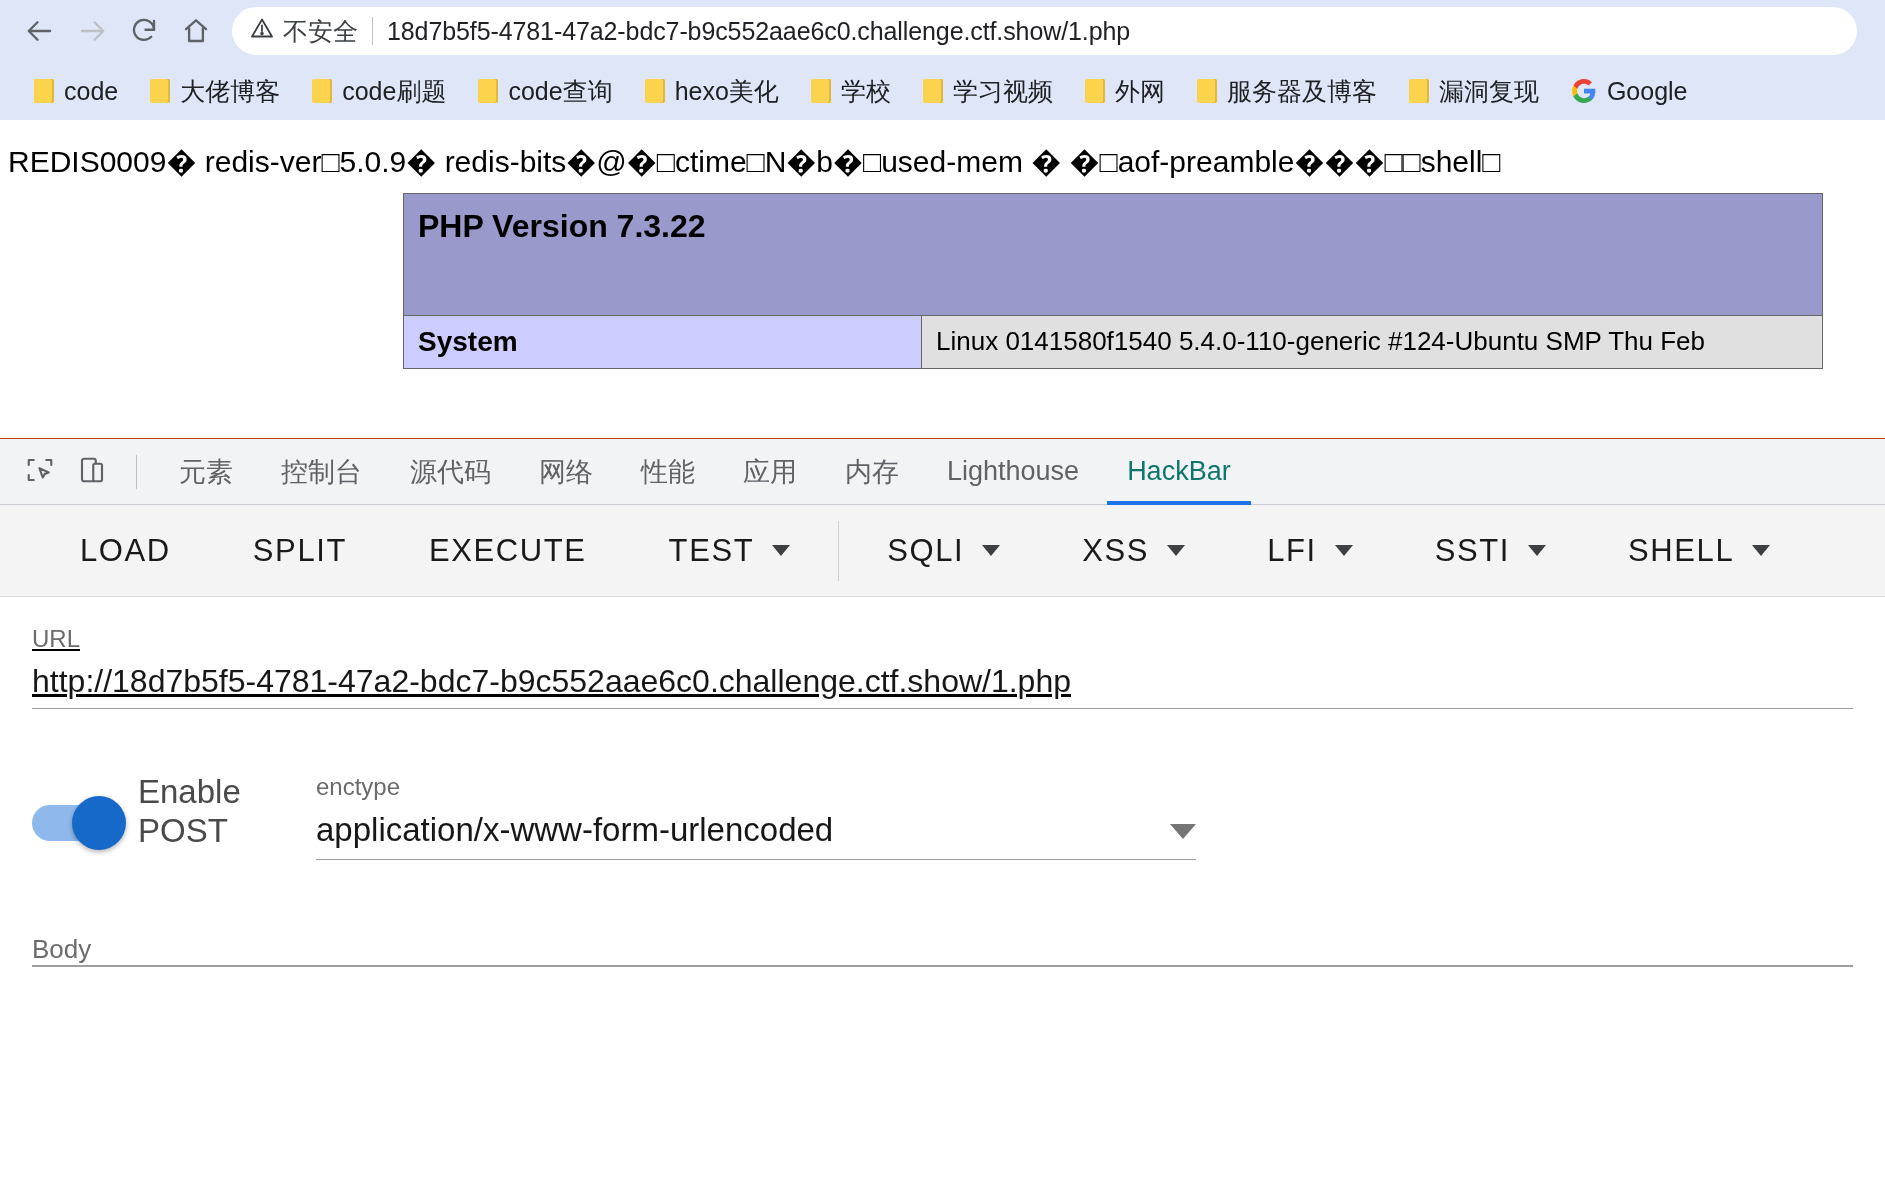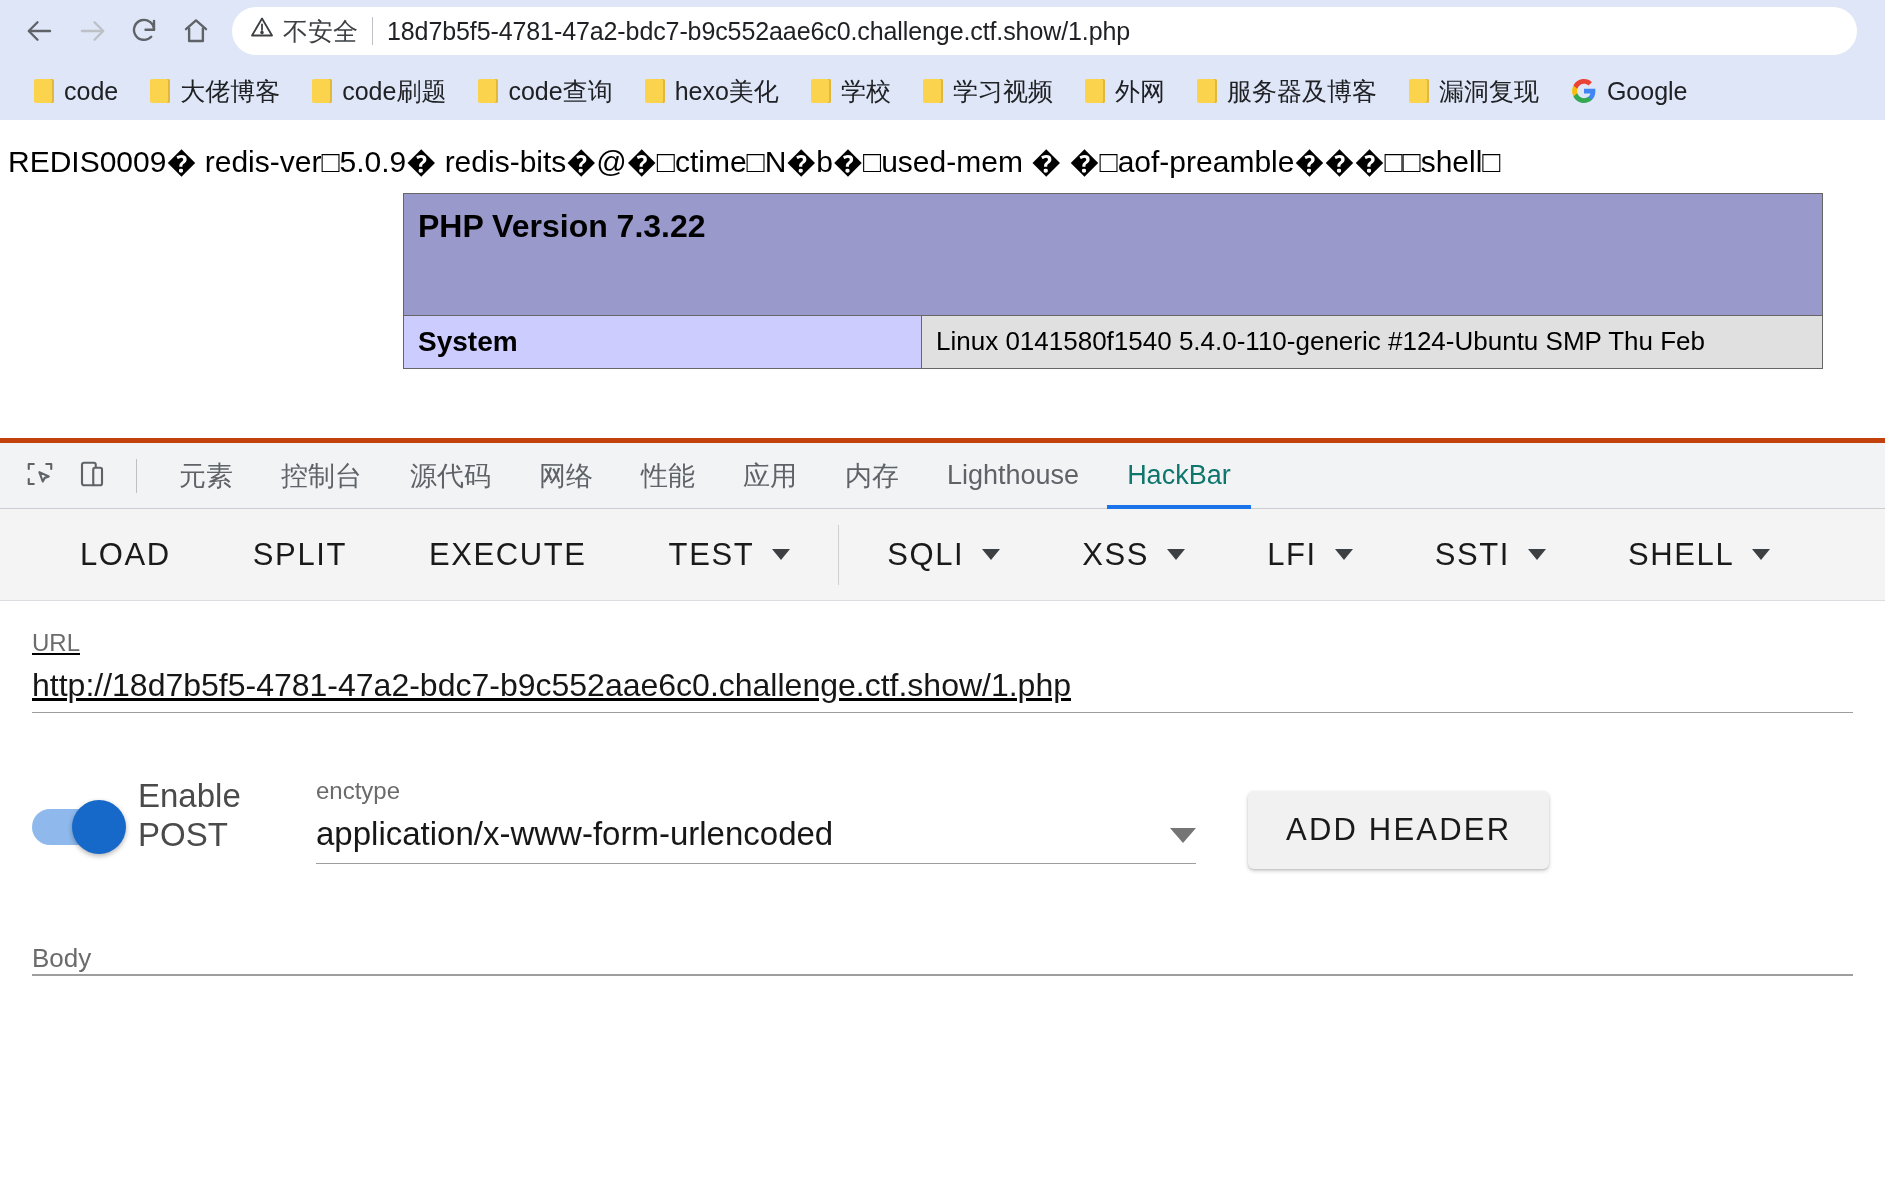--- a/index.html
+++ b/index.html
@@ -28,21 +28,21 @@
     flex: 0 0 auto; cursor: pointer; user-select: none;
   }
   .nav-btn svg { display: block; }
   .omnibox {
     flex: 1 1 auto; height: 48px; margin-left: 10px; margin-right: 14px;
     background: #ffffff; border-radius: 24px;
     display: flex; align-items: center; padding: 0 18px;
     cursor: text;
   }
   .security-chip {
-    display: flex; gap: 9px;
+    display: flex; align-items: center; gap: 9px;
     color: #3c4043; font-size: 25px; white-space: nowrap;
   }
   .omni-sep {
     width: 1px; height: 28px; background: #bdc1c6; margin: 0 14px;
     flex: 0 0 auto;
   }
   .omni-url {
     font-size: 25px; color: #202124; white-space: nowrap;
     overflow: hidden; text-overflow: clip; letter-spacing: -0.1px;
   }
@@ -98,21 +98,21 @@
   }
   .php-row-value {
     background: #e0e0e0; border: 1px solid #666666;
     padding: 10px 14px; font-size: 26px; color: #000;
     white-space: nowrap; overflow: hidden; vertical-align: top;
   }
 
   
   .devtools {
     position: absolute; top: 438px; left: 0; width: 1885px; height: 757px;
-    background: #ffffff; border-top: 5px solid #c2410c;
+    background: #ffffff; border-top: 1px solid #c2410c;
   }
   .dt-tabbar {
     position: relative; height: 66px; background: #f1f3f4;
     border-bottom: 1px solid #cacdd1;
     display: flex; align-items: center; padding-left: 14px;
   }
   .dt-iconbtn {
     width: 52px; height: 52px; display: flex; align-items: center;
     justify-content: center; border-radius: 4px; cursor: pointer; flex:0 0 auto;
   }
@@ -452,23 +452,20 @@
 
         <div class="enctype-col">
           <div class="field-label">enctype</div>
           <div class="select-row">
             <span class="select-value">application/x-www-form-urlencoded</span>
             <span class="select-caret"></span>
           </div>
           <div class="field-underline"></div>
         </div>
 
-        <div class="add-header-btn">
-          <span>ADD HEADER</span>
-        </div>
       </div>
 
       <div class="body-block">
         <div class="body-label">Body</div>
         <div class="body-underline"></div>
       </div>
 
     </div>
   </div>
 </div>

